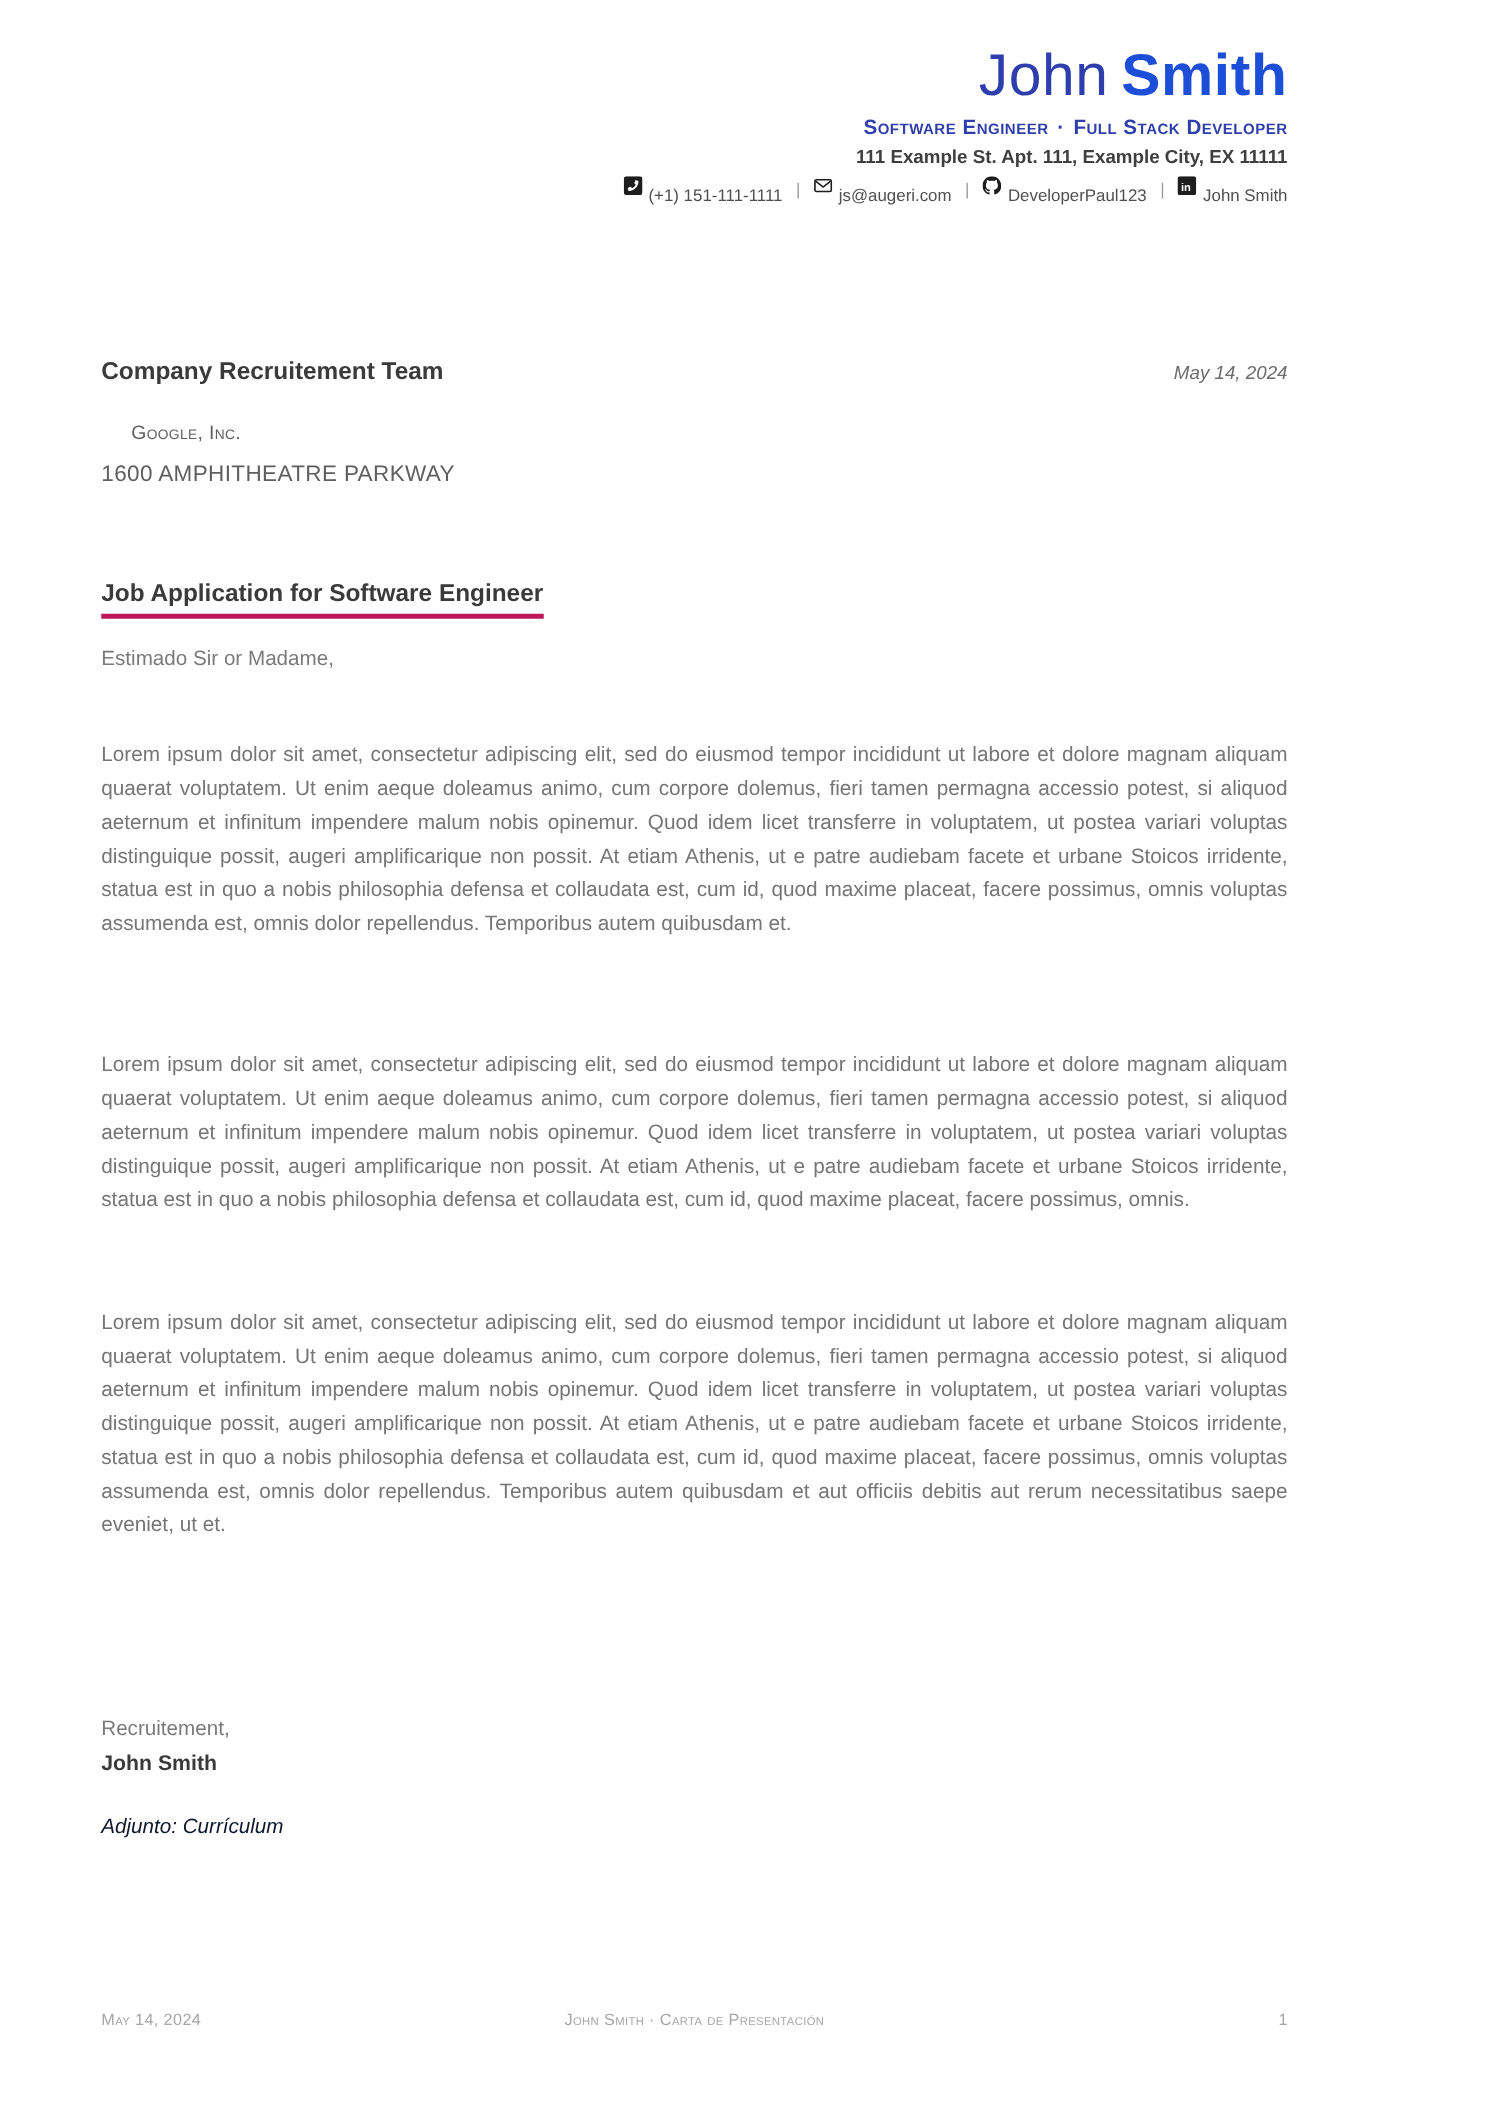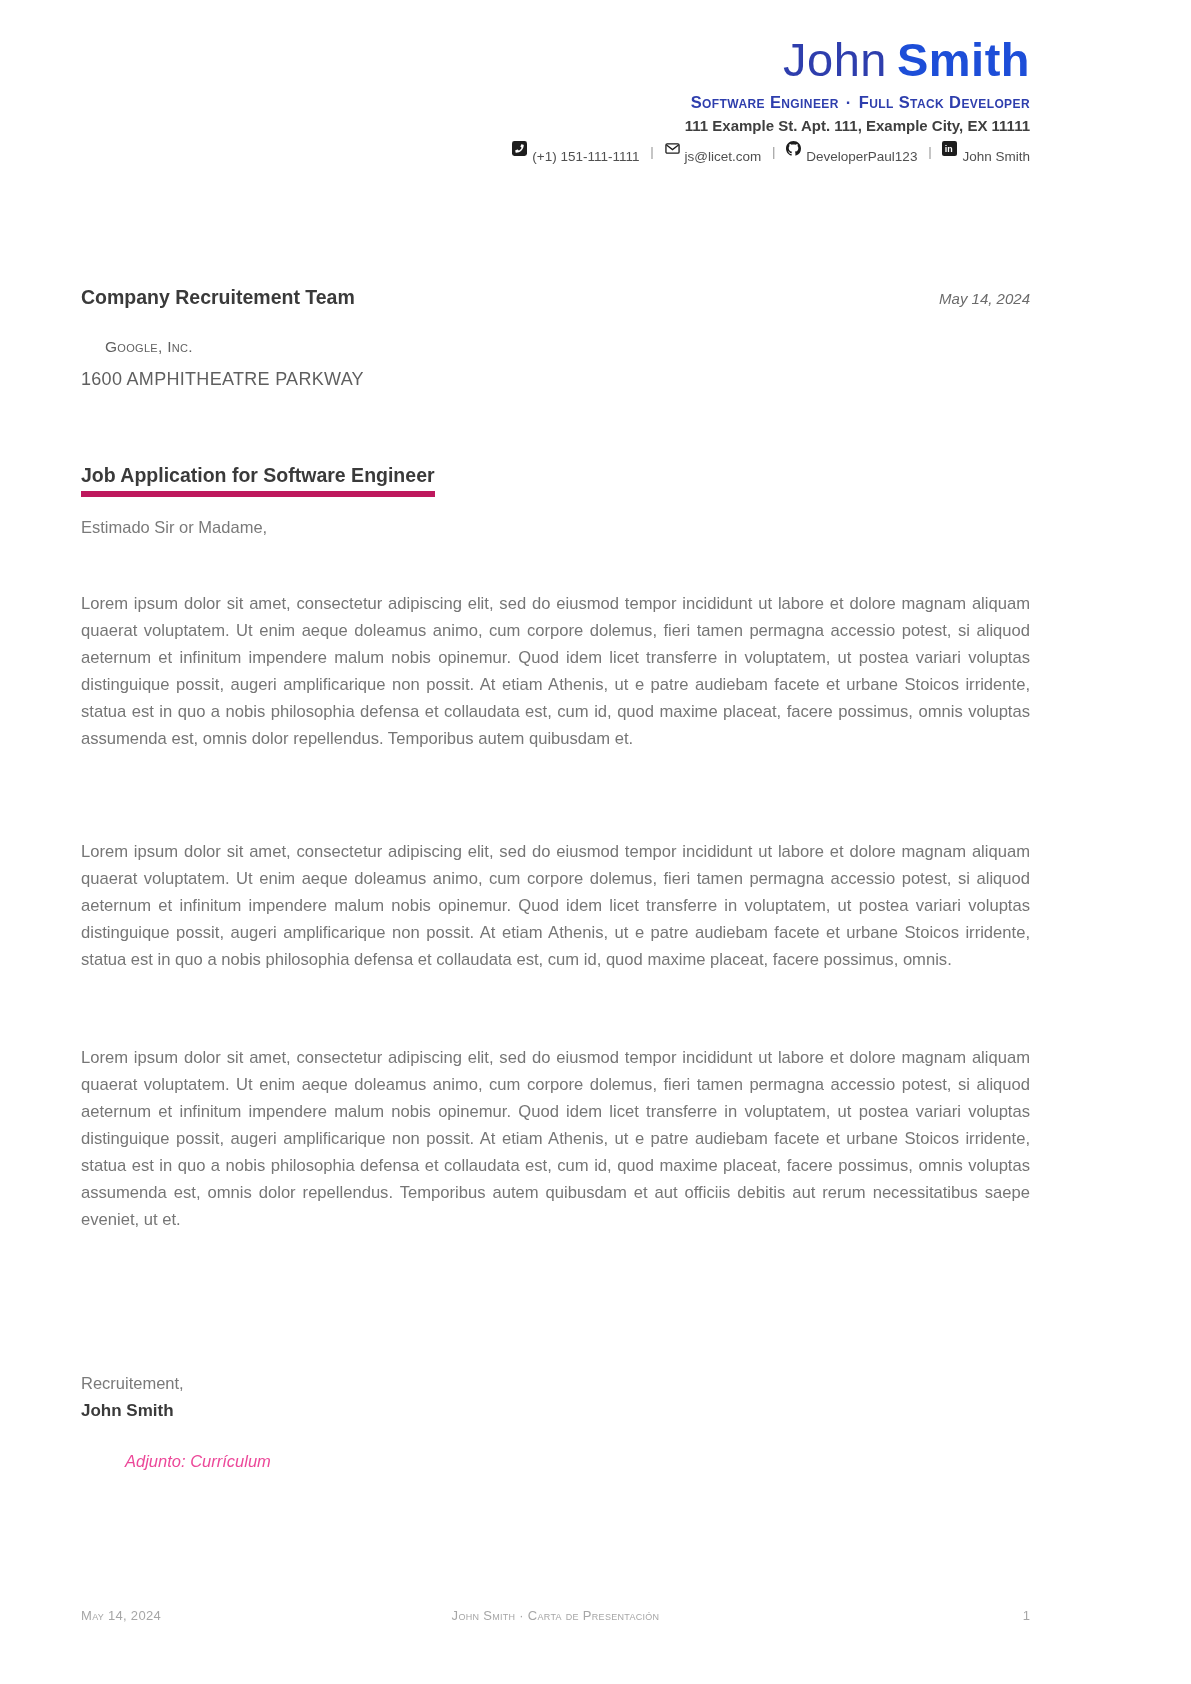--- a/index.html
+++ b/index.html
@@ -51,41 +51,41 @@
   .org-block { position: absolute; top: 338px; width: 100%; color: var(--org-gray); }
   .org-name { font-variant: small-caps; font-size: 15.5px; letter-spacing: 0.3px; margin-left: 24px; }
   .org-line { font-size: 18px; letter-spacing: 0.3px; margin-top: 13px; }
   
   .subject-wrap { position: absolute; top: 464px; }
   .subject {
     display: inline-block;
     font-size: 19.5px;
     font-weight: 700;
     color: var(--dark);
-    border-bottom: 6px solid #be185d;
+    border-bottom: 4px solid #be185d;
     padding-bottom: 4px;
   }
   .salutation { position: absolute; top: 518px; font-size: 16.5px; color: #7a7a7a; }
   
   .para {
     position: absolute;
     width: 100%;
     font-size: 16.6px;
     line-height: 27px;
     color: var(--body-gray);
     text-align: justify;
   }
   .para-0 { top: 590px; }
   .para-1 { top: 838px; }
   .para-2 { top: 1044px; }
   
   .closing-block { position: absolute; top: 1370px; font-size: 16.5px; line-height: 27px; }
   .closing-line { color: #7a7a7a; }
   .signature { color: var(--dark); font-weight: 700; font-size: 17px; }
-  .enclosure { position: absolute; top: 1452px; font-size: 16.5px; font-style: italic; color: #ec4899; margin-left: 44px; }
+  .enclosure { position: absolute; top: 1452px; font-size: 16.5px; font-style: italic; color: #0f172a; }
   
   .footer { position: absolute; top: 1608px; width: 100%; color: var(--footer-gray); font-size: 13px; }
   .footer .left { position: absolute; left: 0; font-variant: small-caps; letter-spacing: 0.3px; }
   .footer .center { position: absolute; left: 50%; transform: translateX(-50%); font-variant: small-caps; letter-spacing: 0.3px; white-space: nowrap; }
   .footer .right { position: absolute; right: 0; }
 </style>
 </head>
 <body>
 
 <div class="page">
@@ -110,21 +110,21 @@
           <span>(+1) 151-111-1111</span>
         </span>
         <span class="contact-sep">|</span>
         <span class="contact-item">
           <span class="cicon">
             <svg viewBox="0 0 16 16" width="15" height="15">
                 <rect x="1" y="3" width="14" height="10" rx="1.3" fill="none" stroke="#1d1d1d" stroke-width="1.4"></rect>
                 <path d="M1.6 4.2 L8 9.2 L14.4 4.2" fill="none" stroke="#1d1d1d" stroke-width="1.4"></path>
               </svg>
           </span>
-          <span>js@licet.com</span>
+          <span>js@augeri.com</span>
         </span>
         <span class="contact-sep">|</span>
         <span class="contact-item">
           <span class="cicon">
             <svg viewBox="0 0 16 16" width="15" height="15">
                 <path fill="#1d1d1d" d="M8 0C3.58 0 0 3.58 0 8c0 3.54 2.29 6.53 5.47 7.59.4.07.55-.17.55-.38 0-.19-.01-.82-.01-1.49-2.01.37-2.53-.49-2.69-.94-.09-.23-.48-.94-.82-1.13-.28-.15-.68-.52-.01-.53.63-.01 1.08.58 1.23.82.72 1.21 1.87.87 2.33.66.07-.52.28-.87.51-1.07-1.78-.2-3.64-.89-3.64-3.95 0-.87.31-1.59.82-2.15-.08-.2-.36-1.02.08-2.12 0 0 .67-.21 2.2.82.64-.18 1.32-.27 2-.27s1.36.09 2 .27c1.53-1.04 2.2-.82 2.2-.82.44 1.1.16 1.92.08 2.12.51.56.82 1.27.82 2.15 0 3.07-1.87 3.75-3.65 3.95.29.25.54.73.54 1.48 0 1.07-.01 1.93-.01 2.2 0 .21.15.46.55.38A8.01 8.01 0 0 0 16 8c0-4.42-3.58-8-8-8z"></path>
               </svg>
           </span>
           <span>DeveloperPaul123</span>
         </span>

